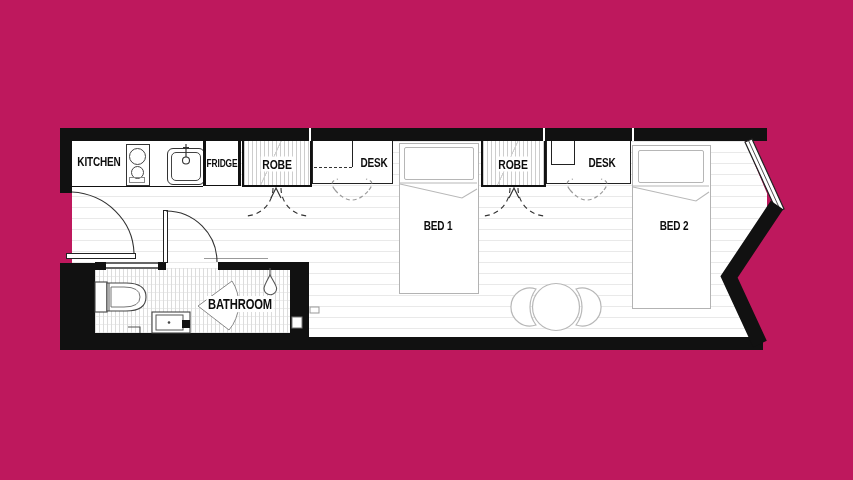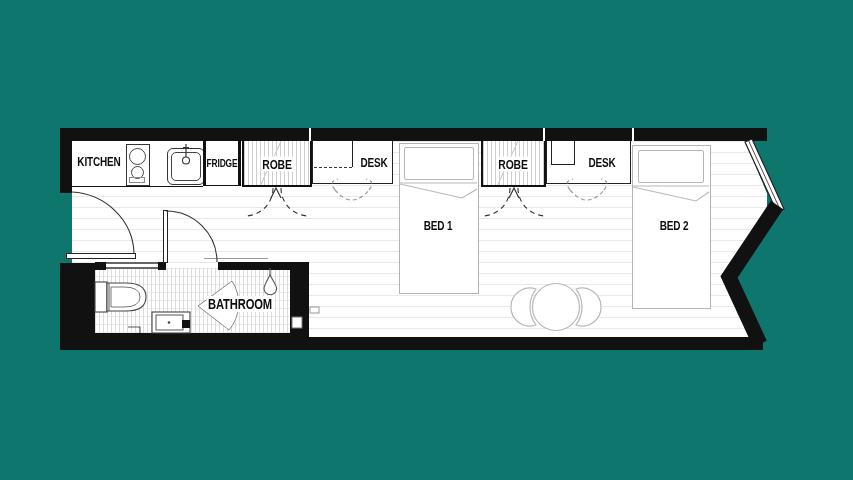--- a/index.html
+++ b/index.html
@@ -1,16 +1,16 @@
 <!DOCTYPE html>
 <html><head>
 <meta charset="utf-8">
 <style>
   html,body{margin:0;padding:0;background:#fff;}
-  #stage{position:relative;width:853px;height:480px;background:#0f766e;overflow:hidden;
+  #stage{position:relative;width:853px;height:480px;background:#be185d;overflow:hidden;
          font-family:"Liberation Sans", sans-serif;}
   .wall{position:absolute;background:#111;}
   .joint{position:absolute;background:#fff;width:2px;}
   
   #floor-main{position:absolute;left:72px;top:141px;width:695px;height:196px;
     background:repeating-linear-gradient(to bottom,#e9e9e9 0 1px,#ffffff 1px 11px);
     clip-path:polygon(0px 0px,673px 0px,702px 69px,655px 141px,685px 196px,0px 196px);}
   #floor-bath{position:absolute;left:95px;top:268px;width:195px;height:65px;background-color:#fff;
     background-image:repeating-linear-gradient(to right,#dcdcdc 0 1px,transparent 1px 4px),
                      repeating-linear-gradient(to bottom,#ececec 0 1px,transparent 1px 8px);}

